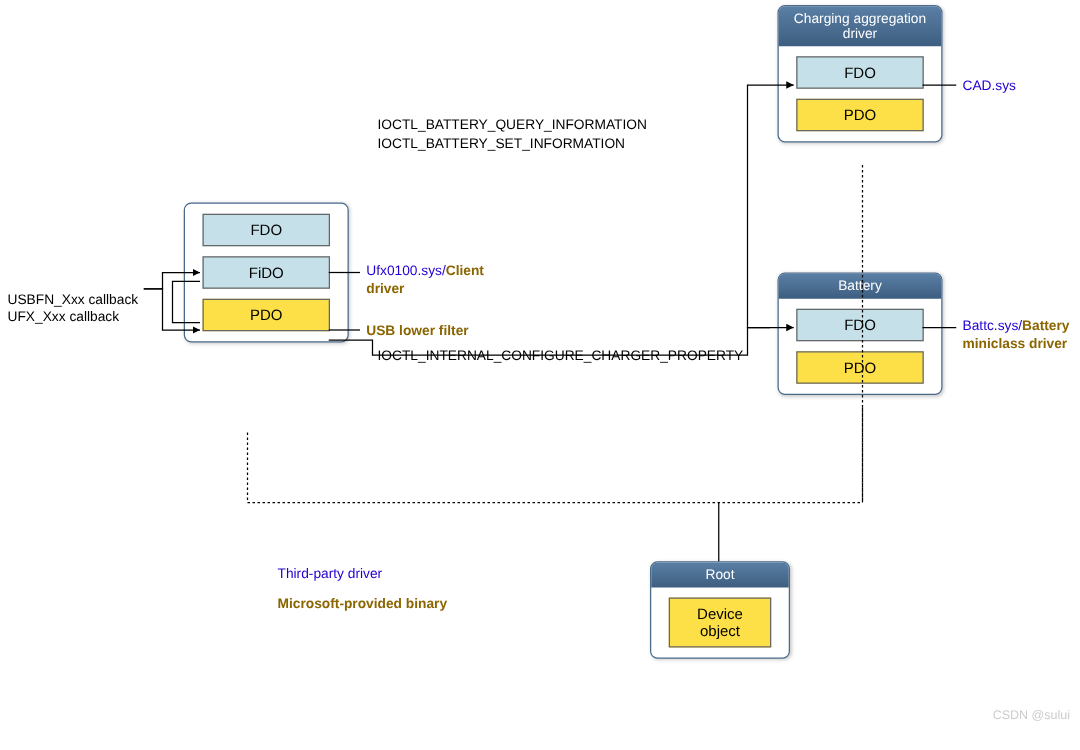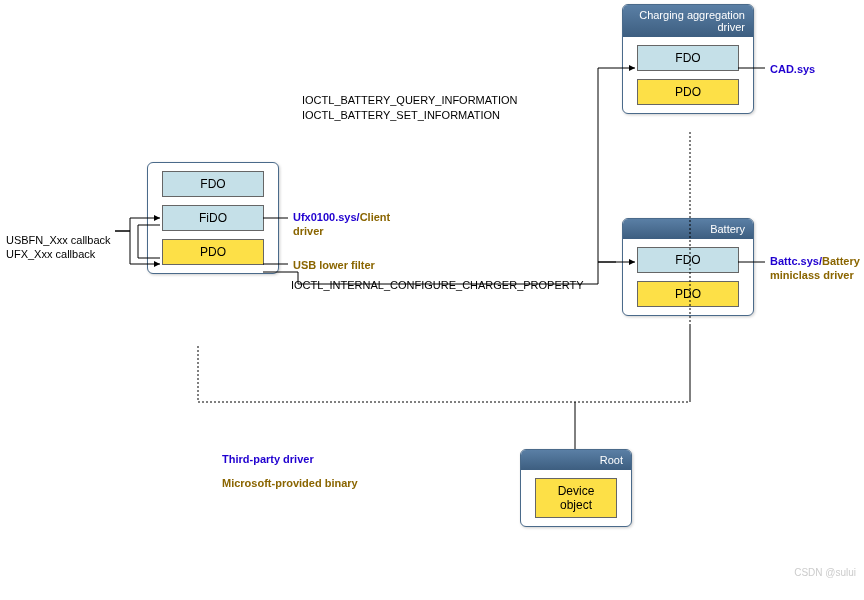--- a/index.html
+++ b/index.html
@@ -1,22 +1,22 @@
 <!DOCTYPE html>
 <html><head>
 <meta charset="utf-8">
 <style>
 body{margin:0;padding:0;font-family:"Segoe UI",Tahoma,sans-serif;font-size:11px;background:#fff;width:864px;height:600px;position:relative;overflow:hidden}
 .box-container{position:absolute;border:1px solid #4a6a8a;border-radius:6px;background:#fff;box-shadow:1px 1px 3px rgba(0,0,0,0.2)}
-.box-header{background:linear-gradient(to bottom,#5a7fa5 0%,#3d5e80 100%);color:#fff;text-align:right;padding:4px 8px;border-radius:5px 5px 0 0;font-size:11px}
+.box-header{background:linear-gradient(to bottom,#5a7fa5 0%,#3d5e80 100%);color:#fff;text-align:center;padding:4px 8px;border-radius:5px 5px 0 0;font-size:11px}
 .inner-box{border:1px solid #666;margin:8px 14px;padding:5px 12px;text-align:center;font-size:12px}
 .fdo{background:#c5e0e8}
 .pdo{background:#fde047}
 .label{position:absolute;font-size:11px;line-height:1.3}
-.blue-text{color:#2000d0;font-weight:bold}
+.blue-text{color:#2000d0;font-weight:normal}
 .brown-text{color:#8a6500;font-weight:bold}
 .black-text{color:#000}
 .watermark{position:absolute;right:8px;bottom:22px;color:#ccc;font-size:10px}
 svg{position:absolute;top:0;left:0;pointer-events:none}
 </style>
 </head>
 <body>
 
 <div class="box-container" style="left:622px;top:4px;width:130px">
   <div class="box-header">Charging aggregation driver</div>
@@ -44,21 +44,21 @@
 </div>
 <div class="label brown-text" style="left:293px;top:258px">USB lower filter</div>
 
 <div class="label black-text" style="left:6px;top:233px">
   <div>USBFN_Xxx callback</div>
   <div>UFX_Xxx callback</div>
 </div>
 
 <div class="label black-text" style="left:302px;top:93px">IOCTL_BATTERY_QUERY_INFORMATION</div>
 <div class="label black-text" style="left:302px;top:108px">IOCTL_BATTERY_SET_INFORMATION</div>
-<div class="label black-text" style="left:291px;top:278px">IOCTL_INTERNAL_CONFIGURE_CHARGER_PROPERTY</div>
+<div class="label black-text" style="left:302px;top:278px">IOCTL_INTERNAL_CONFIGURE_CHARGER_PROPERTY</div>
 
 <div class="box-container" style="left:520px;top:449px;width:110px">
   <div class="box-header">Root</div>
   <div class="inner-box pdo">Device object</div>
 </div>
 
 <div class="label blue-text" style="left:222px;top:452px">Third-party driver</div>
 <div class="label brown-text" style="left:222px;top:476px">Microsoft-provided binary</div>
 
 <div class="watermark">CSDN @sului</div>

